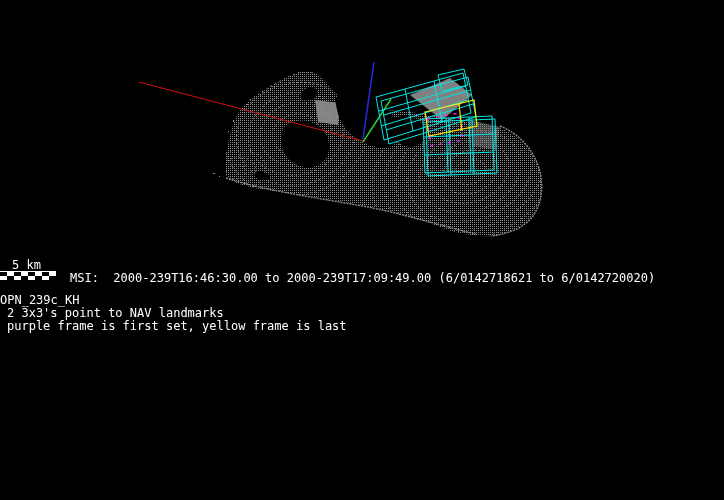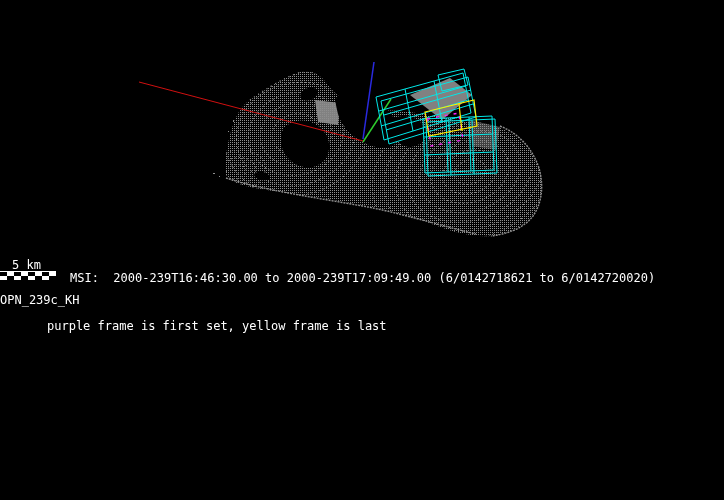--- a/index.html
+++ b/index.html
@@ -152,15 +152,16 @@
 
   <div class="txt" style="left:12px;top:259px;">5 km</div>
   <div class="scalebar">
     <div class="checker-row top"></div>
     <div class="checker-row bot"></div>
   </div>
 
   <div class="txt" style="left:62px;top:272px;padding-left:8px;">MSI:  2000-239T16:46:30.00 to 2000-239T17:09:49.00 (6/0142718621 to 6/0142720020)</div>
 
   <div class="txt" style="left:0;top:294px;">OPN_239c_KH</div>
-  <div class="txt" style="left:7px;top:320px;margin-left:40px;">purple frame is first set, yellow frame is last</div>
+  <div class="txt" style="left:7px;top:307px;">2 3x3's point to NAV landmarks</div>
+  <div class="txt" style="left:7px;top:320px;">purple frame is first set, yellow frame is last</div>
 
 </div>
 
 </body></html>

